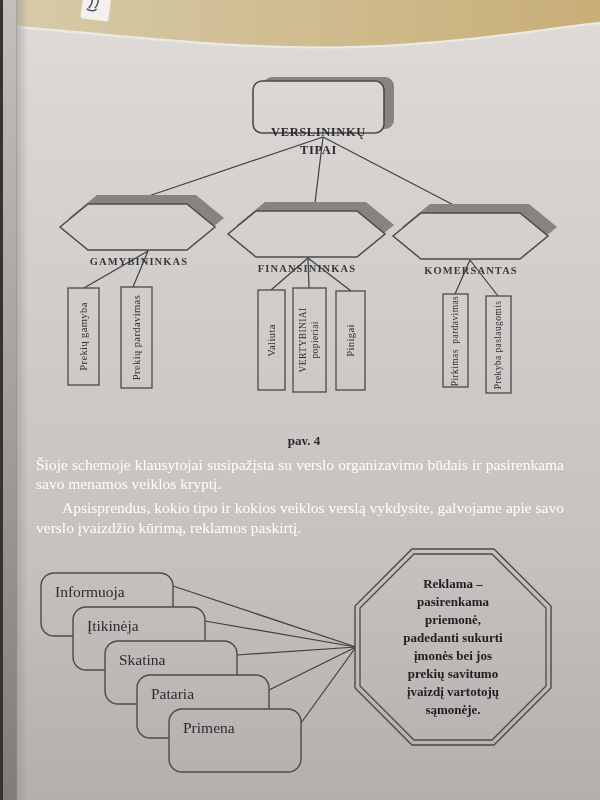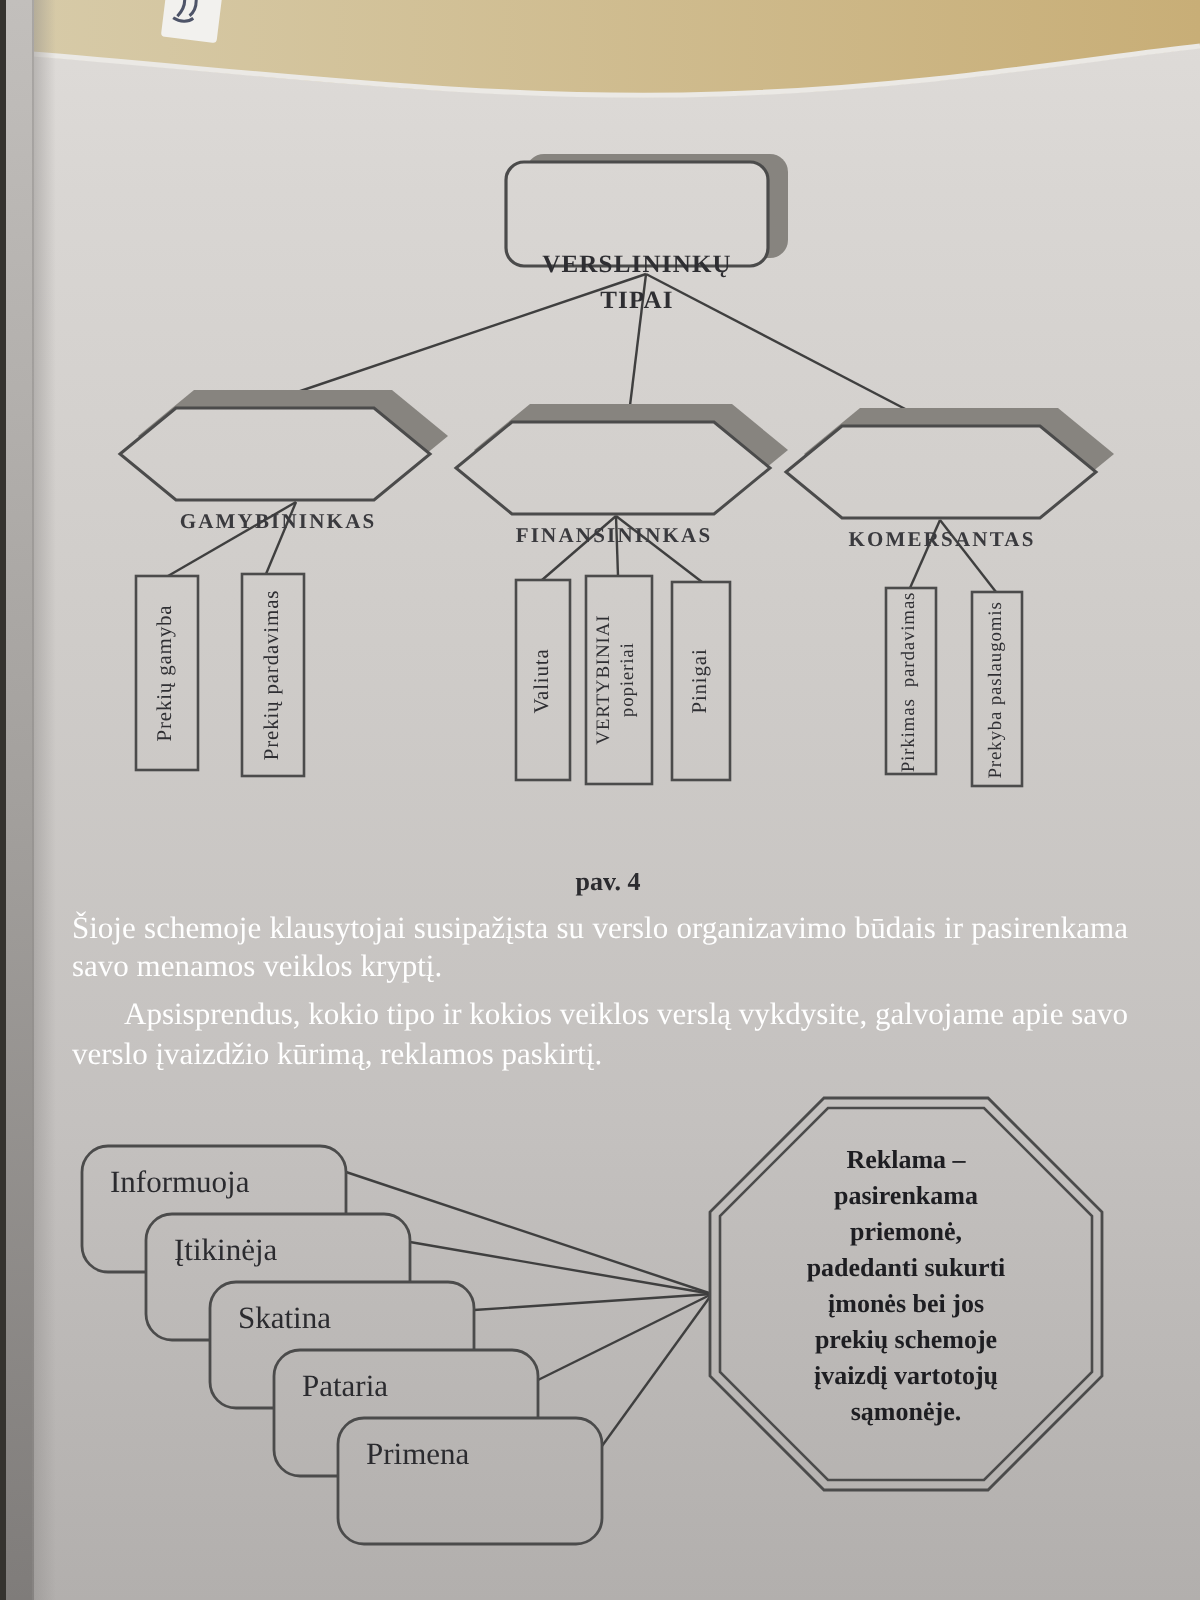--- a/index.html
+++ b/index.html
@@ -15,21 +15,21 @@
                letter-spacing:.4px;color:#2f2f33;text-align:center;}
   .vlabel.small>span{font-size:9.5px;}
   .vlabel.wrap>span{white-space:normal;width:96px;line-height:1.25;}
   .caption{font-weight:bold;font-size:13px;color:#2b2b2f;}
   .bodytext{position:absolute;left:36px;top:455px;width:528px;font-size:15.5px;
             line-height:1.24;color:#ffffff;text-align:justify;}
   .bodytext p{margin:0;}
   .bodytext p.indent{text-indent:26px;margin-top:5px;}
   .card-label{font-size:15.5px;color:#2b2b2f;text-align:right;}
   .octagon-text{position:absolute;left:372px;top:571px;width:162px;height:152px;
-                display:flex;flex-direction:column;align-items:center;}
+                display:flex;flex-direction:column;align-items:center;justify-content:center;}
   .octagon-text div{font-weight:bold;font-size:13px;line-height:1.38;color:#1e1e22;text-align:center;}
 </style>
 </head>
 <body>
 
 <div class="photo">
 
   <svg width="600" height="800" viewBox="0 0 600 800">
     <defs>
       <linearGradient id="pg" x1="0" y1="0" x2="0" y2="800" gradientUnits="userSpaceOnUse">
@@ -163,18 +163,18 @@
   <div class="txt card-label" style="left:119px;top:651px;">Skatina</div>
   <div class="txt card-label" style="left:151px;top:685px;">Pataria</div>
   <div class="txt card-label" style="left:183px;top:719px;">Primena</div>
 
   <div class="octagon-text">
     <div>Reklama –</div>
     <div>pasirenkama</div>
     <div>priemonė,</div>
     <div>padedanti sukurti</div>
     <div>įmonės bei jos</div>
-    <div>prekių schemoje</div>
+    <div>prekių savitumo</div>
     <div>įvaizdį vartotojų</div>
     <div>sąmonėje.</div>
   </div>
 
 </div>
 
 </body></html>

